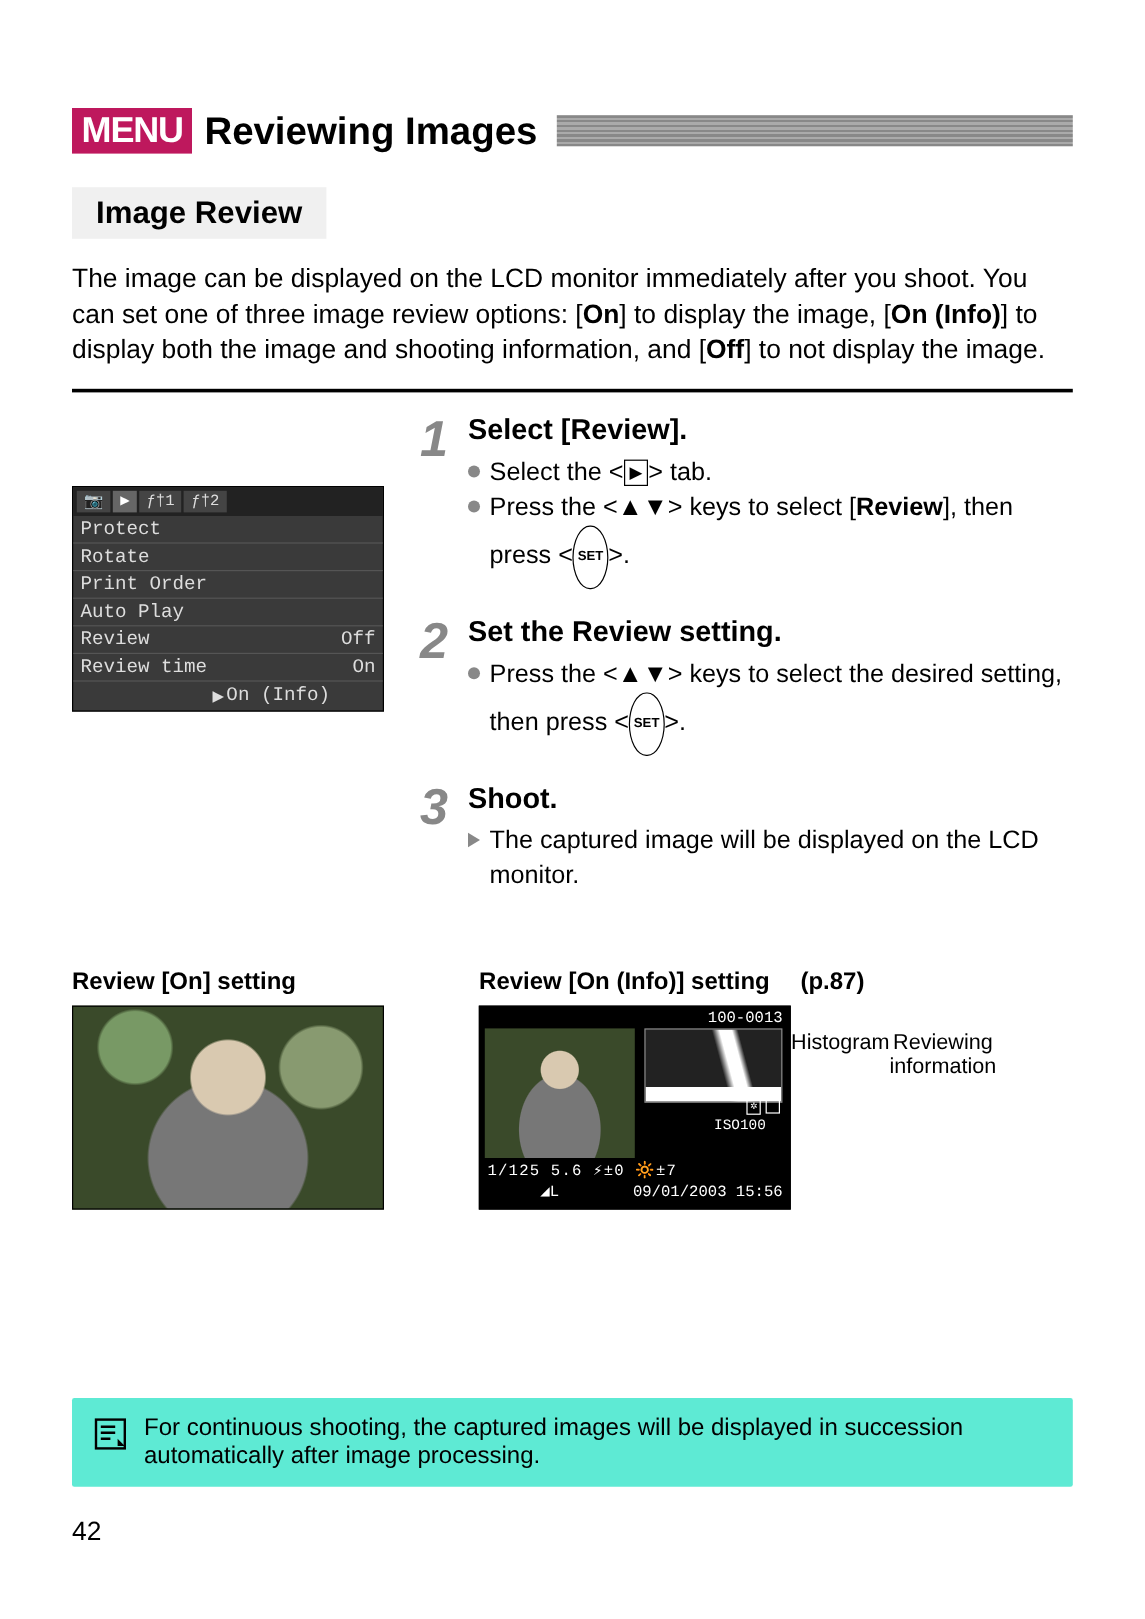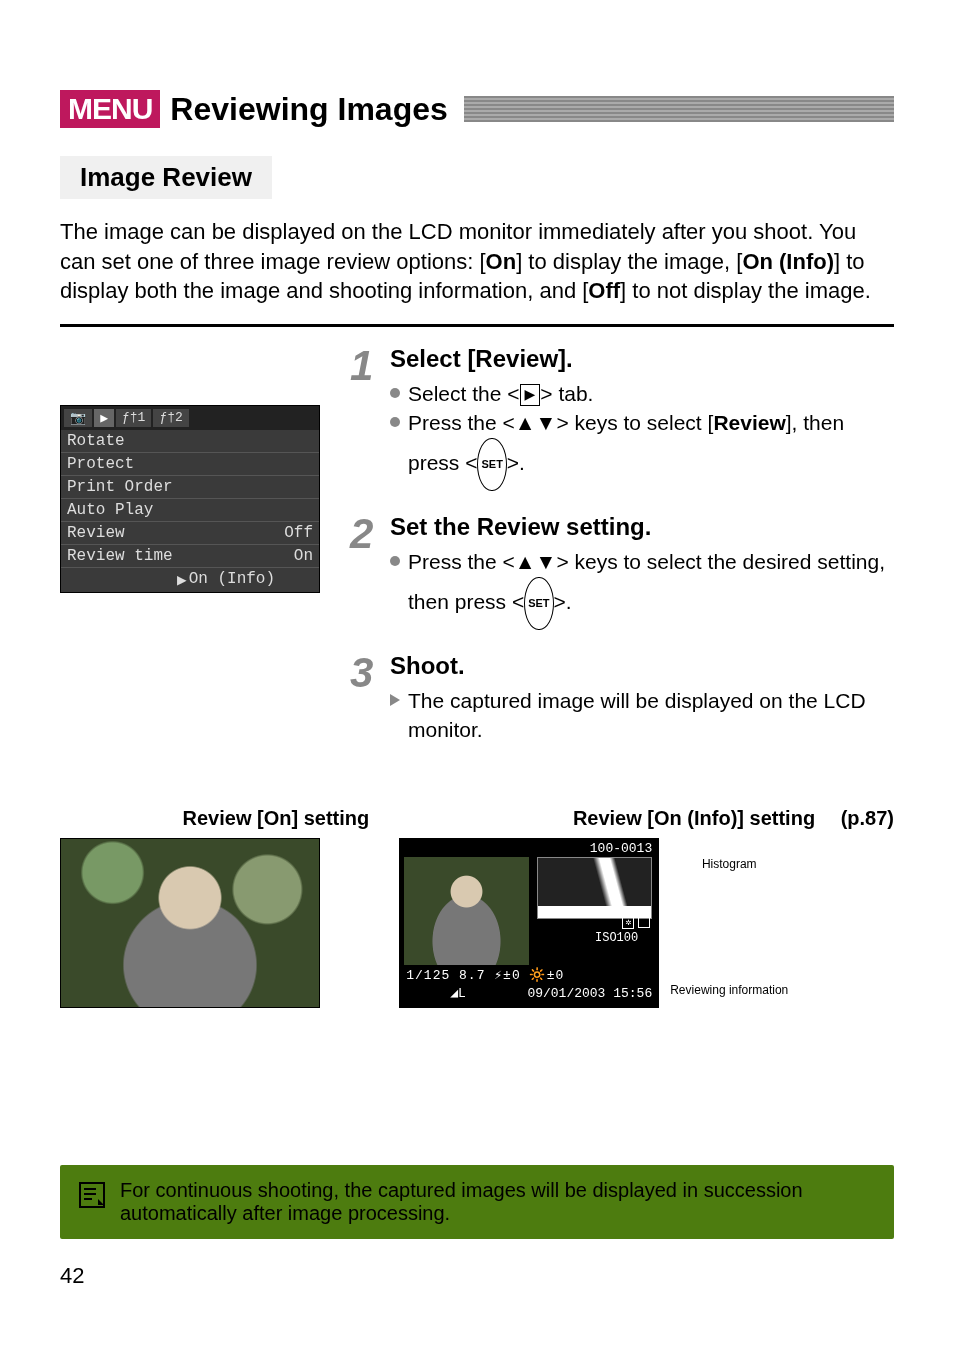--- a/index.html
+++ b/index.html
@@ -157,21 +157,20 @@
   .examples {
     display:flex;
     gap:30px;
     margin-bottom: 200px;
   }
   .ex-col { flex:1; }
   .ex-cap {
     font-size:20px;
     font-weight:bold;
     margin-bottom:8px;
-    text-align:right;
   }
   .ex-cap .light { font-weight:bold;padding-left:20px; }
   .ex-photo {
     width: 260px;
     height: 170px;
     background:
       radial-gradient(circle at 50% 35%, #d9c9b0 18%, transparent 19%),
       radial-gradient(ellipse at 50% 75%, #777 36%, transparent 37%),
       radial-gradient(circle at 20% 20%, #789965 12%, transparent 13%),
       radial-gradient(circle at 80% 30%, #889a70 14%, transparent 15%),
@@ -229,32 +228,32 @@
     font-size:13px;
   }
   .ann-right {
     position:relative;
     display:flex;
     gap:0;
     text-align:center;
   }
   .ann-labels {
     width: 140px;
-    font-size:12px;
-    display:flex;
-    flex-direction:column;
+    font-size:18px;
+    display:flex;
+    flex-direction:row;
     justify-content:space-between;
     padding: 20px 0 10px 0;
   }
   .ann-line { line-height:1.15; }
   .footnote-box {
     position:absolute;
     left:60px; right:60px;
     bottom:110px;
-    background:#4d7c0f;
+    background:#5eead4;
     padding:14px 18px;
     font-size:20px;
     display:flex;
     gap:14px;
     border-radius:2px;
   }
   .note-icon-svg {
     flex-shrink:0;
     margin-top:2px;
   }
@@ -305,25 +304,25 @@
 <div class="steps-area">
   <div class="left-col">
     <div class="lcd-menu">
       <div class="lcd-tabs">
         <span class="lcd-tab">📷</span>
         <span class="lcd-tab sel">▶</span>
         <span class="lcd-tab">ƒ†1</span>
         <span class="lcd-tab">ƒ†2</span>
       </div>
       <div class="lcd-row">
+        <span>Protect</span>
+        <span></span>
+      </div>
+      <div class="lcd-row">
         <span>Rotate</span>
-        <span></span>
-      </div>
-      <div class="lcd-row">
-        <span>Protect</span>
         <span></span>
       </div>
       <div class="lcd-row">
         <span>Print Order</span>
         <span></span>
       </div>
       <div class="lcd-row">
         <span>Auto Play</span>
         <span></span>
       </div>
@@ -397,21 +396,21 @@
     <div class="ann-right">
       <div class="ex-info">
         <div class="ex-info-top">100-0013</div>
         <div class="ex-info-thumb"></div>
         <div class="ex-info-hist"></div>
         <div class="ex-info-icons">
           <span class="mini-box">✲</span>
           <span class="mini-box">&nbsp;</span>
         </div>
         <div class="ex-info-iso">ISO100</div>
-        <div class="ex-info-bot1">1/125  8.7  ⚡±0 🔆±0</div>
+        <div class="ex-info-bot1">1/125  5.6  ⚡±0 🔆±7</div>
         <div class="ex-info-bot3">◢L</div>
         <div class="ex-info-bot2">09/01/2003 15:56</div>
       </div>
       <div class="ann-labels">
         <div class="ann-line">Histogram</div>
         <div class="ann-line">Reviewing information</div>
       </div>
     </div>
   </div>
 </div>

